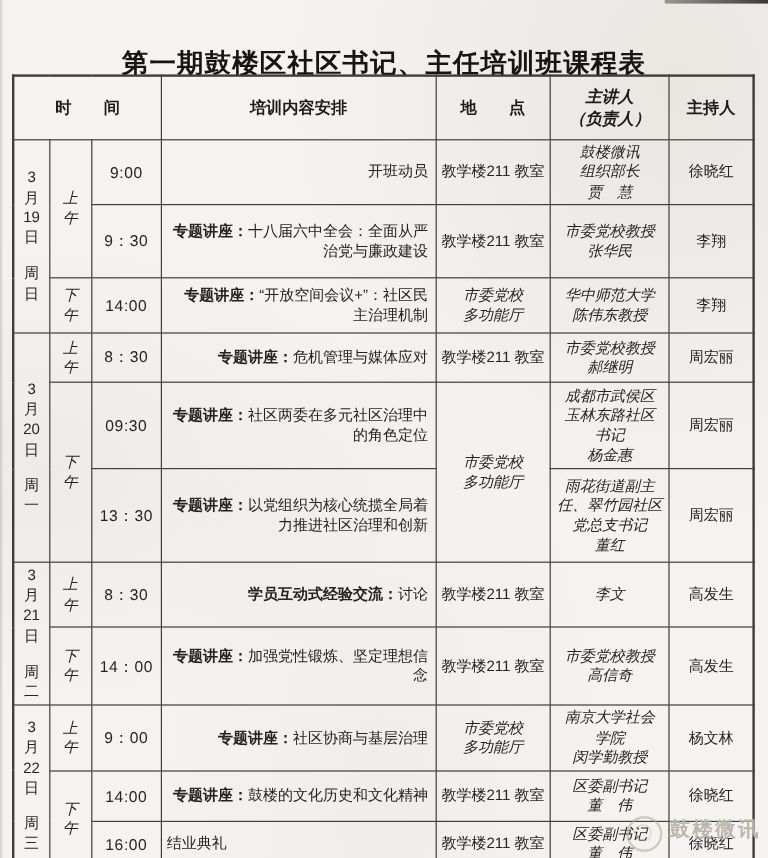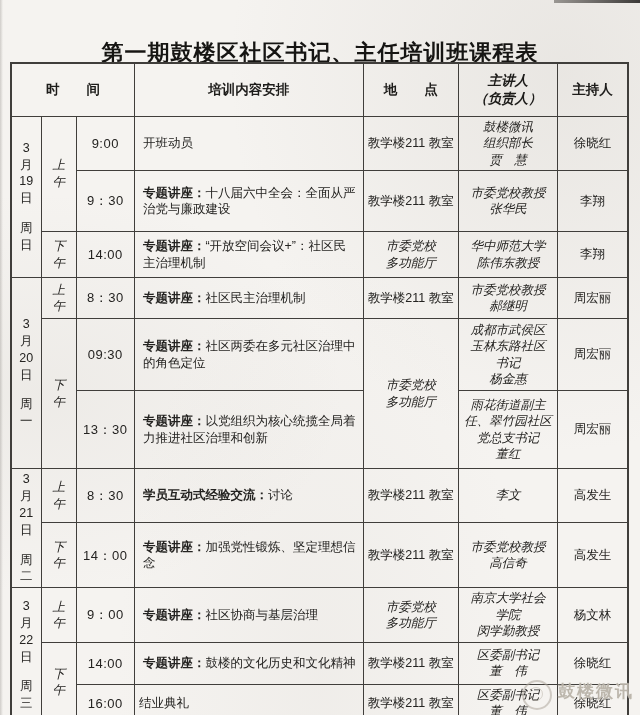--- a/index.html
+++ b/index.html
@@ -29,21 +29,21 @@
   }
   .sched th,.sched td{
     border:1px solid #403e3b;
     padding:2px 4px;
     font-size:12.5px;line-height:1.32;
     text-align:center;vertical-align:middle;
     overflow:hidden;
   }
   .sched th{font-weight:bold;font-size:13.5px;color:#1d1c1a;}
   .pre{white-space:pre-line;font-style:italic;}
-  td.content-cell{text-align:left;padding-left:8px;padding-right:6px;}
+  td.content-cell{text-align:right;padding-left:8px;padding-right:6px;}
   td.content-cell.center{text-align:left;padding-left:4px;}
   .pfx{font-weight:bold;}
   .vwrap{display:flex;flex-direction:column;align-items:center;gap:13px;}
   .vwrap span{white-space:pre-line;line-height:1.35;}
   td.time-cell{font-size:13px;letter-spacing:.5px;}
   
   .wm{position:absolute;right:6px;bottom:5px;display:flex;align-items:flex-start;}
   .wm-circle{
     width:26px;height:26px;border-radius:50%;
     border:2px solid rgba(175,168,158,.55);
@@ -139,21 +139,21 @@
 月
 20
 日</span>
           <span>周
 一</span>
         </div>
       </td>
       <td class="pre">上
 午</td>
       <td class="time-cell">8：30</td>
-      <td class="content-cell"><span class="pfx">专题讲座：</span><span>社区民主治理机制</span></td>
+      <td class="content-cell"><span class="pfx">专题讲座：</span><span>危机管理与媒体应对</span></td>
       <td>教学楼211 教室</td>
       <td class="pre">市委党校教授
 郝继明</td>
       <td>周宏丽</td>
     </tr>
 
     <tr style="height:72px">
       <td rowspan="2" class="pre">下
 午</td>
       <td class="time-cell">09:30</td>

